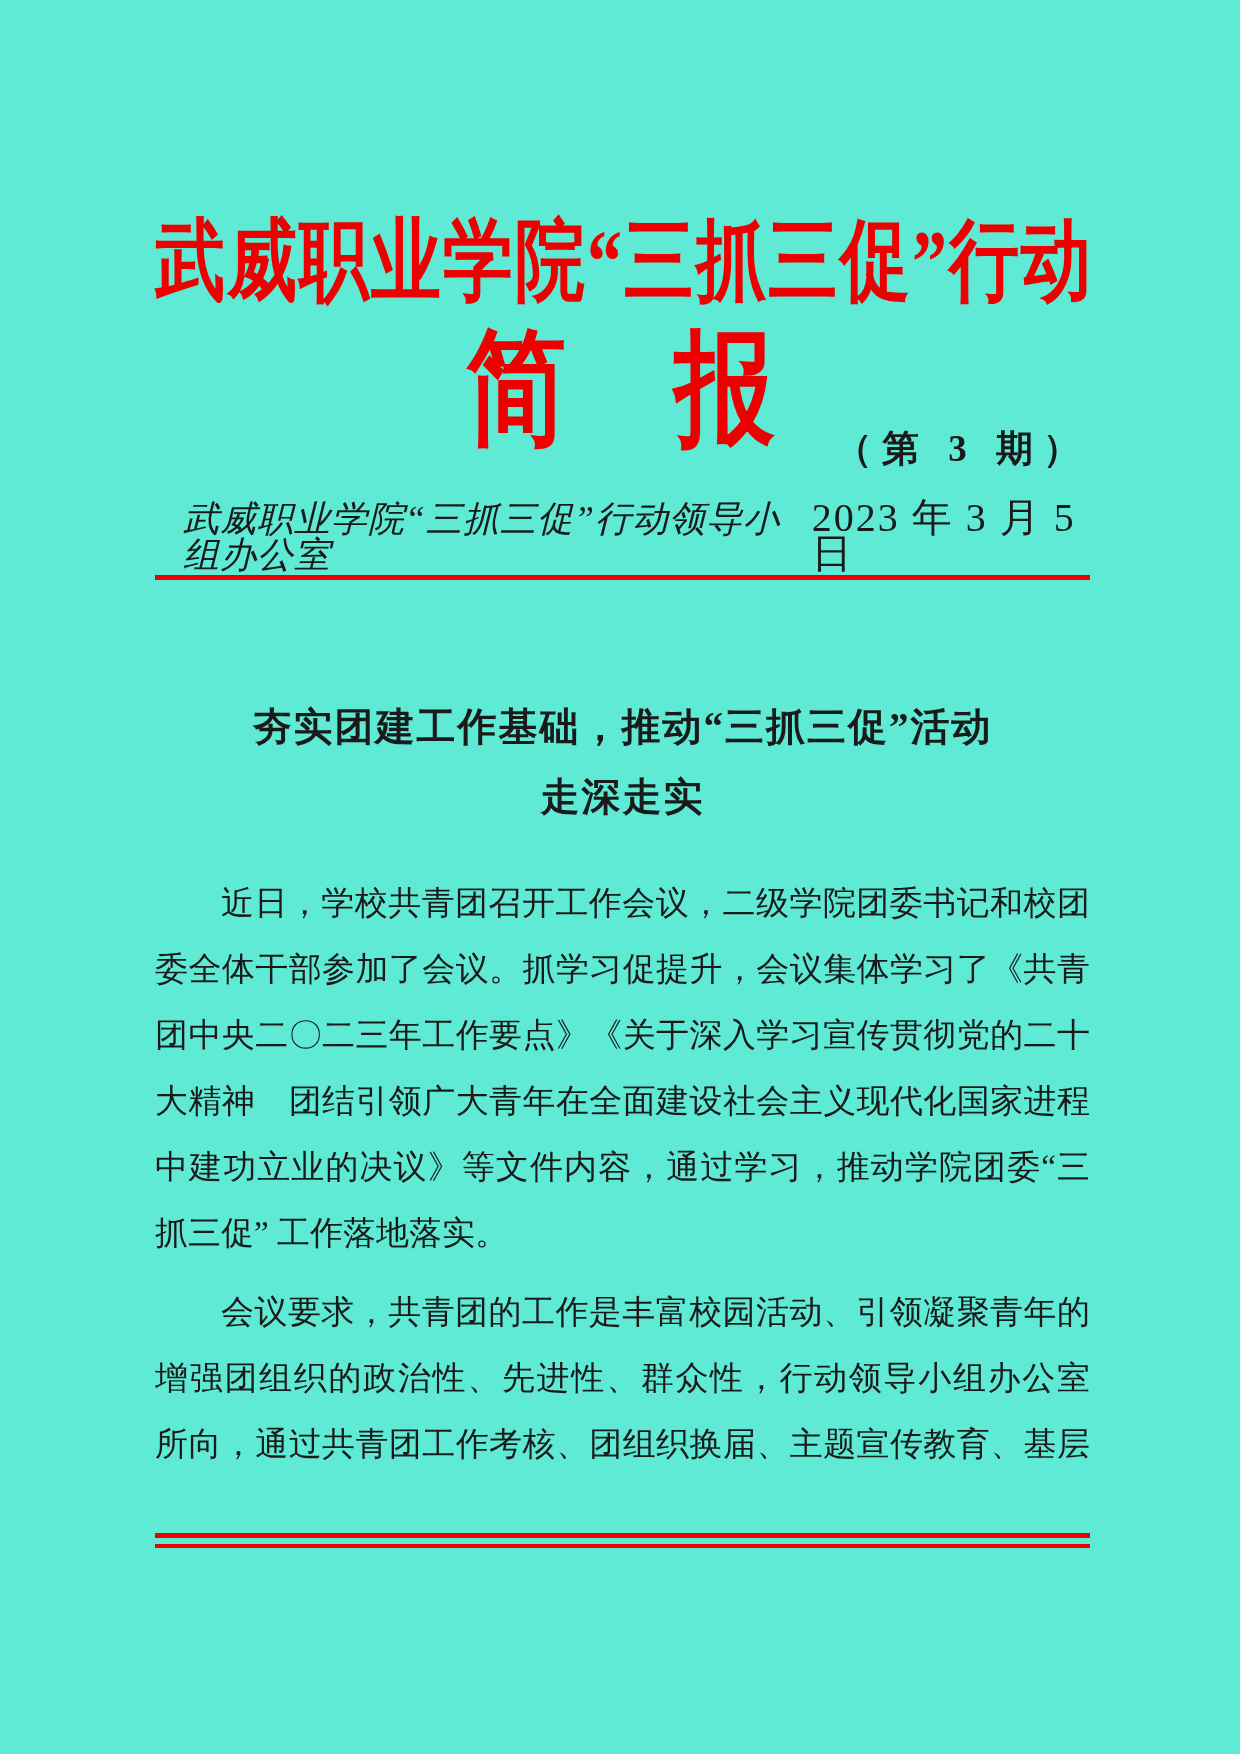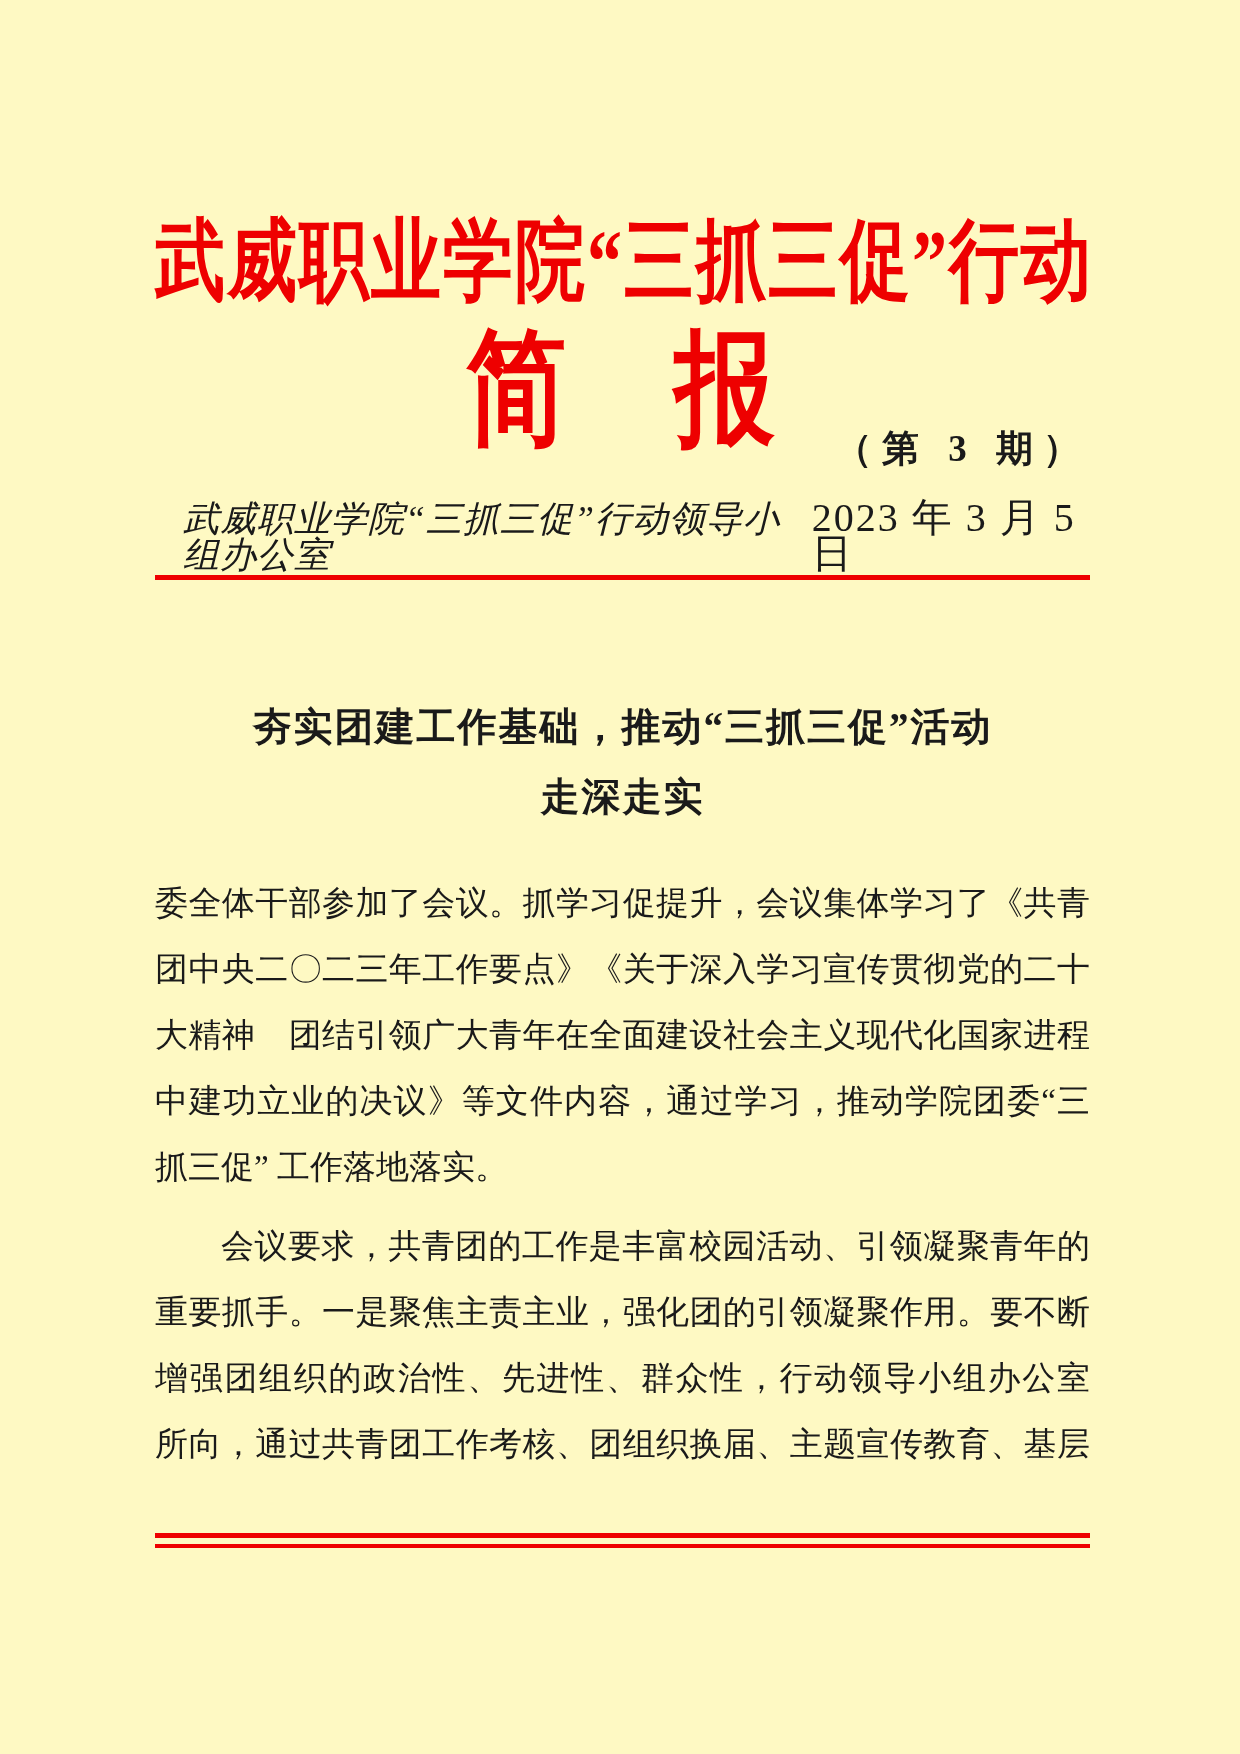--- a/index.html
+++ b/index.html
@@ -5,21 +5,21 @@
   html, body {
     margin: 0;
     padding: 0;
     background: #ffffff;
   }
   .page {
     position: relative;
     width: 1240px;
     height: 1754px;
     margin: 0 auto;
-    background: #fef9c3;
+    background: #5eead4;
     box-sizing: border-box;
     padding: 217px 150px 0 155px;
     font-family: "Liberation Serif", "DejaVu Serif", serif;
     color: #1a1a1a;
     overflow: hidden;
   }
   
   .masthead-title1 {
     font-size: 70px;
     font-weight: bold;
@@ -124,29 +124,29 @@
   </header>
 
   <main>
     <h1 class="article-title">
       <span class="t-line">夯实团建工作基础，推动“三抓三促”活动</span>
       <span class="t-line">走深走实</span>
     </h1>
 
     <section class="body-text">
       <p class="para">
+        <span class="line first">近日，学校共青团召开工作会议，二级学院团委书记和校团</span>
         <span class="line">委全体干部参加了会议。抓学习促提升，会议集体学习了《共青</span>
         <span class="line">团中央二〇二三年工作要点》《关于深入学习宣传贯彻党的二十</span>
         <span class="line">大精神　团结引领广大青年在全面建设社会主义现代化国家进程</span>
         <span class="line">中建功立业的决议》等文件内容，通过学习，推动学院团委“三</span>
         <span class="line noj">抓三促” 工作落地落实。</span>
       </p>
       <p class="para">
         <span class="line first">会议要求，共青团的工作是丰富校园活动、引领凝聚青年的</span>
-        <span class="line">重要抓手。一是聚焦主责主业，强化团的引领凝聚作用。要不断</span>
         <span class="line">增强团组织的政治性、先进性、群众性，行动领导小组办公室</span>
         <span class="line">所向，通过共青团工作考核、团组织换届、主题宣传教育、基层</span>
       </p>
     </section>
   </main>
 
   <footer>
     <div class="rule-double accent-border" style="border-top-color: rgb(238, 0, 0); border-bottom-color: rgb(238, 0, 0);"></div>
   </footer>
 

